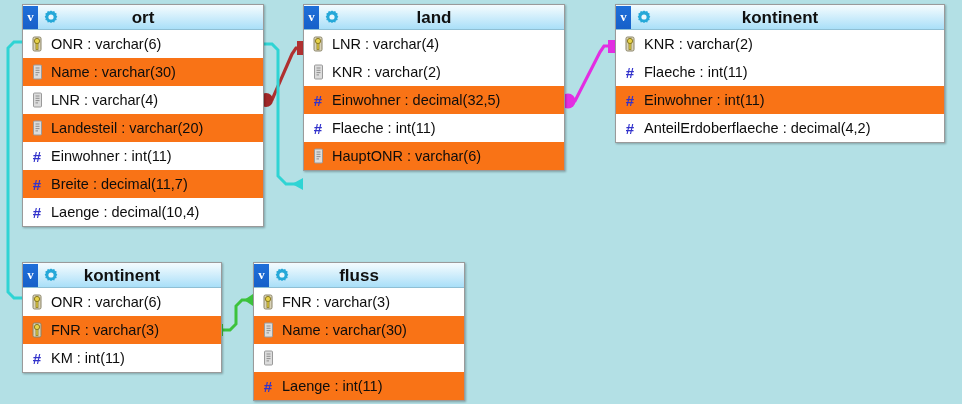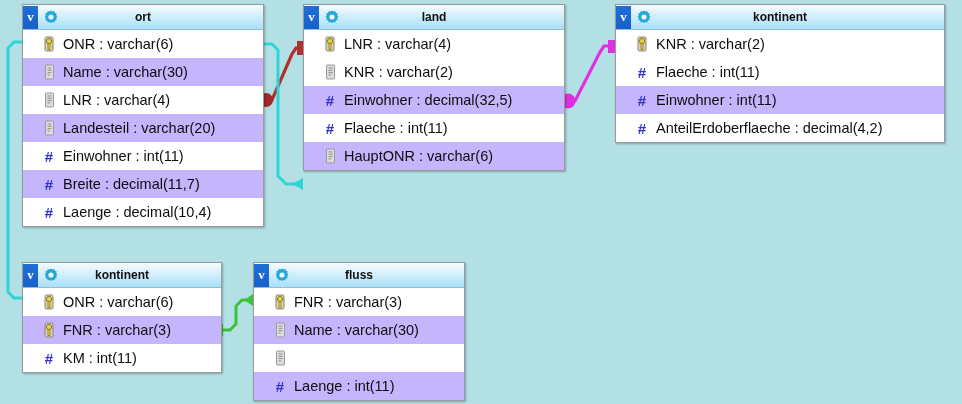--- a/index.html
+++ b/index.html
@@ -33,33 +33,33 @@
     width:15px;height:23px;margin-left:0px;
     background:linear-gradient(to bottom,#1e6fd9 0%,#1760c9 100%);
     color:#ffffff;font-weight:bold;font-size:13px;
     display:flex;align-items:center;justify-content:center;
     font-family:"Liberation Serif", serif;
     flex:0 0 auto;
   }
   .gear{width:20px;height:23px;flex:0 0 auto;display:flex;align-items:center;justify-content:center;margin-left:3px;}
   .tbl-title{
     position:absolute;left:0;right:0;text-align:center;
-    font-weight:bold;font-size:12px;color:#101010;
+    font-weight:bold;font-size:17px;color:#101010;
     line-height:25px;pointer-events:none;
   }
   .col-row{
     height:28px;
     display:flex;align-items:center;
     font-size:14.5px;color:#0d0d0d;
     box-sizing:border-box;
-    padding-left:16px;
+    padding-left:4px;
     white-space:nowrap;
   }
   .col-row.odd{background:#ffffff;}
-  .col-row.even{background:#c4b5fd;}
+  .col-row.even{background:#f97316;}
   .ic{width:20px;height:20px;flex:0 0 auto;display:flex;align-items:center;justify-content:center;margin-right:4px;}
   .ic-hash{color:#3333cc;font-weight:bold;font-size:15px;font-family:"Liberation Sans", sans-serif;}
   .col-text{overflow:hidden;}
 </style>
 </head>
 <body>
 
 <div id="canvas">
 
   <svg class="links" viewBox="0 0 962 404">

